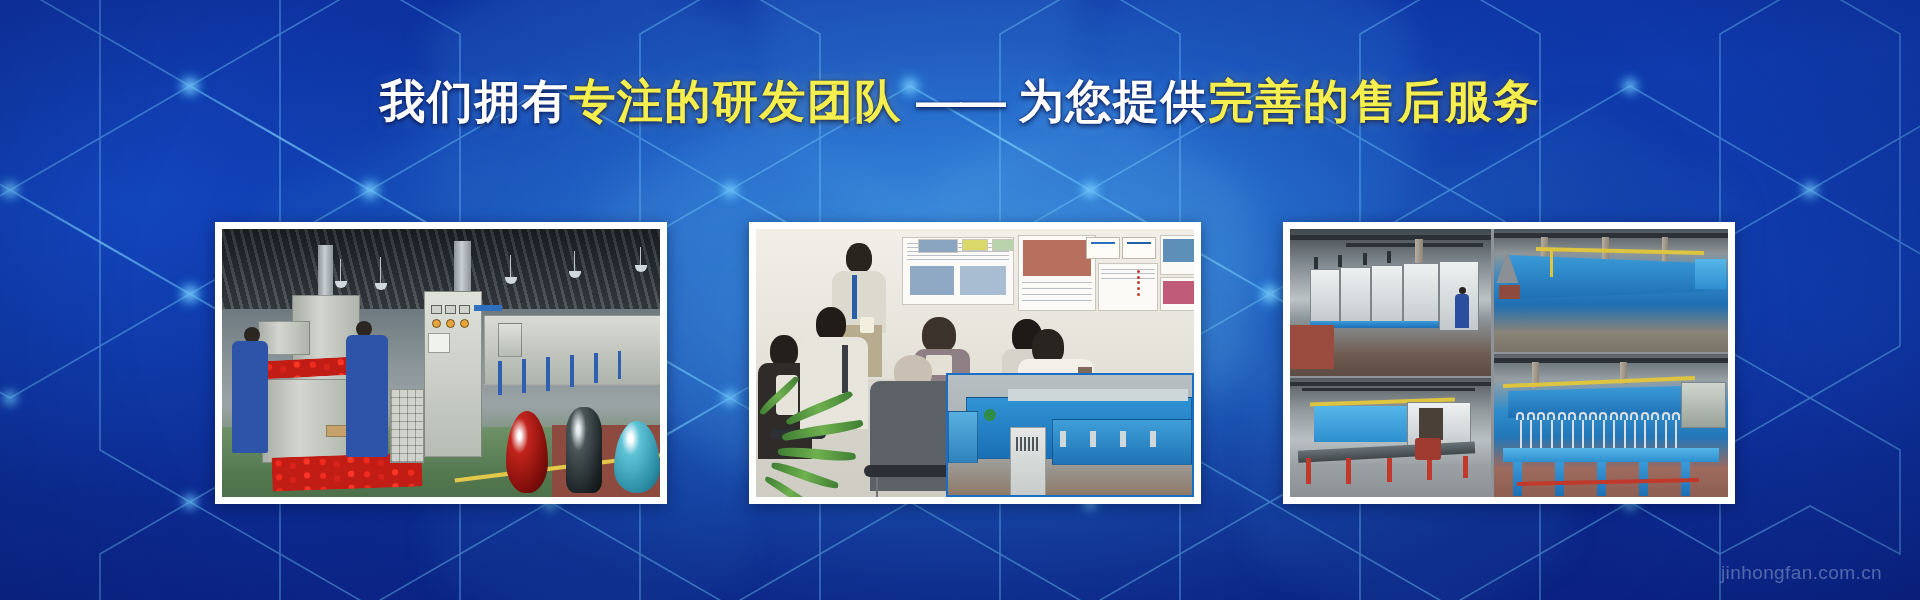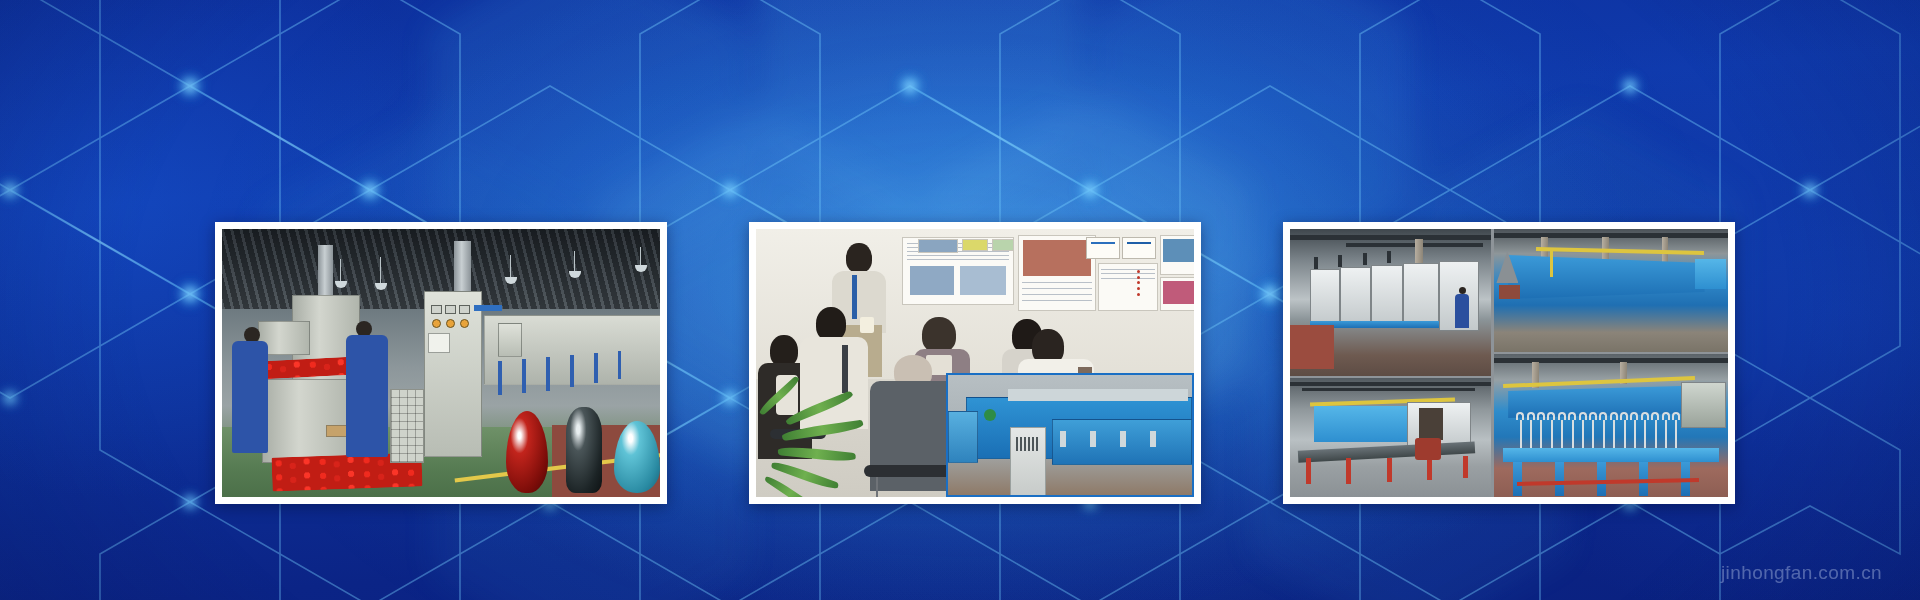--- a/index.html
+++ b/index.html
@@ -360,20 +360,21 @@
         <circle cx="10" cy="398" r="11" fill="url(#nodeGlow)"></circle>
         <circle cx="550" cy="502" r="12" fill="url(#nodeGlow)"></circle>
         <circle cx="1090" cy="502" r="11" fill="url(#nodeGlow)"></circle>
         <circle cx="190" cy="502" r="11" fill="url(#nodeGlow)"></circle>
       </g>
     </svg>
   </div>
 
   <div id="vignette"></div>
 
+  <h1 id="headline"><span class="hl-white">我们拥有</span><span class="hl-yellow">专注的研发团队</span><span class="hl-dash">——</span><span class="hl-white">为您提供</span><span class="hl-yellow">完善的售后服务</span></h1>
 
   <div id="photos">
 
     <div class="frame">
       <div class="photo p1" title="Workers in blue uniforms at an enamel coating and firing line">
         <div class="roof"></div>
 
         <div class="lampwire" style="left:118px; top:30px; height:22px;"></div>
         <div class="lamp" style="left:113px; top:52px;"></div>
         <div class="lampwire" style="left:158px; top:28px; height:26px;"></div>

